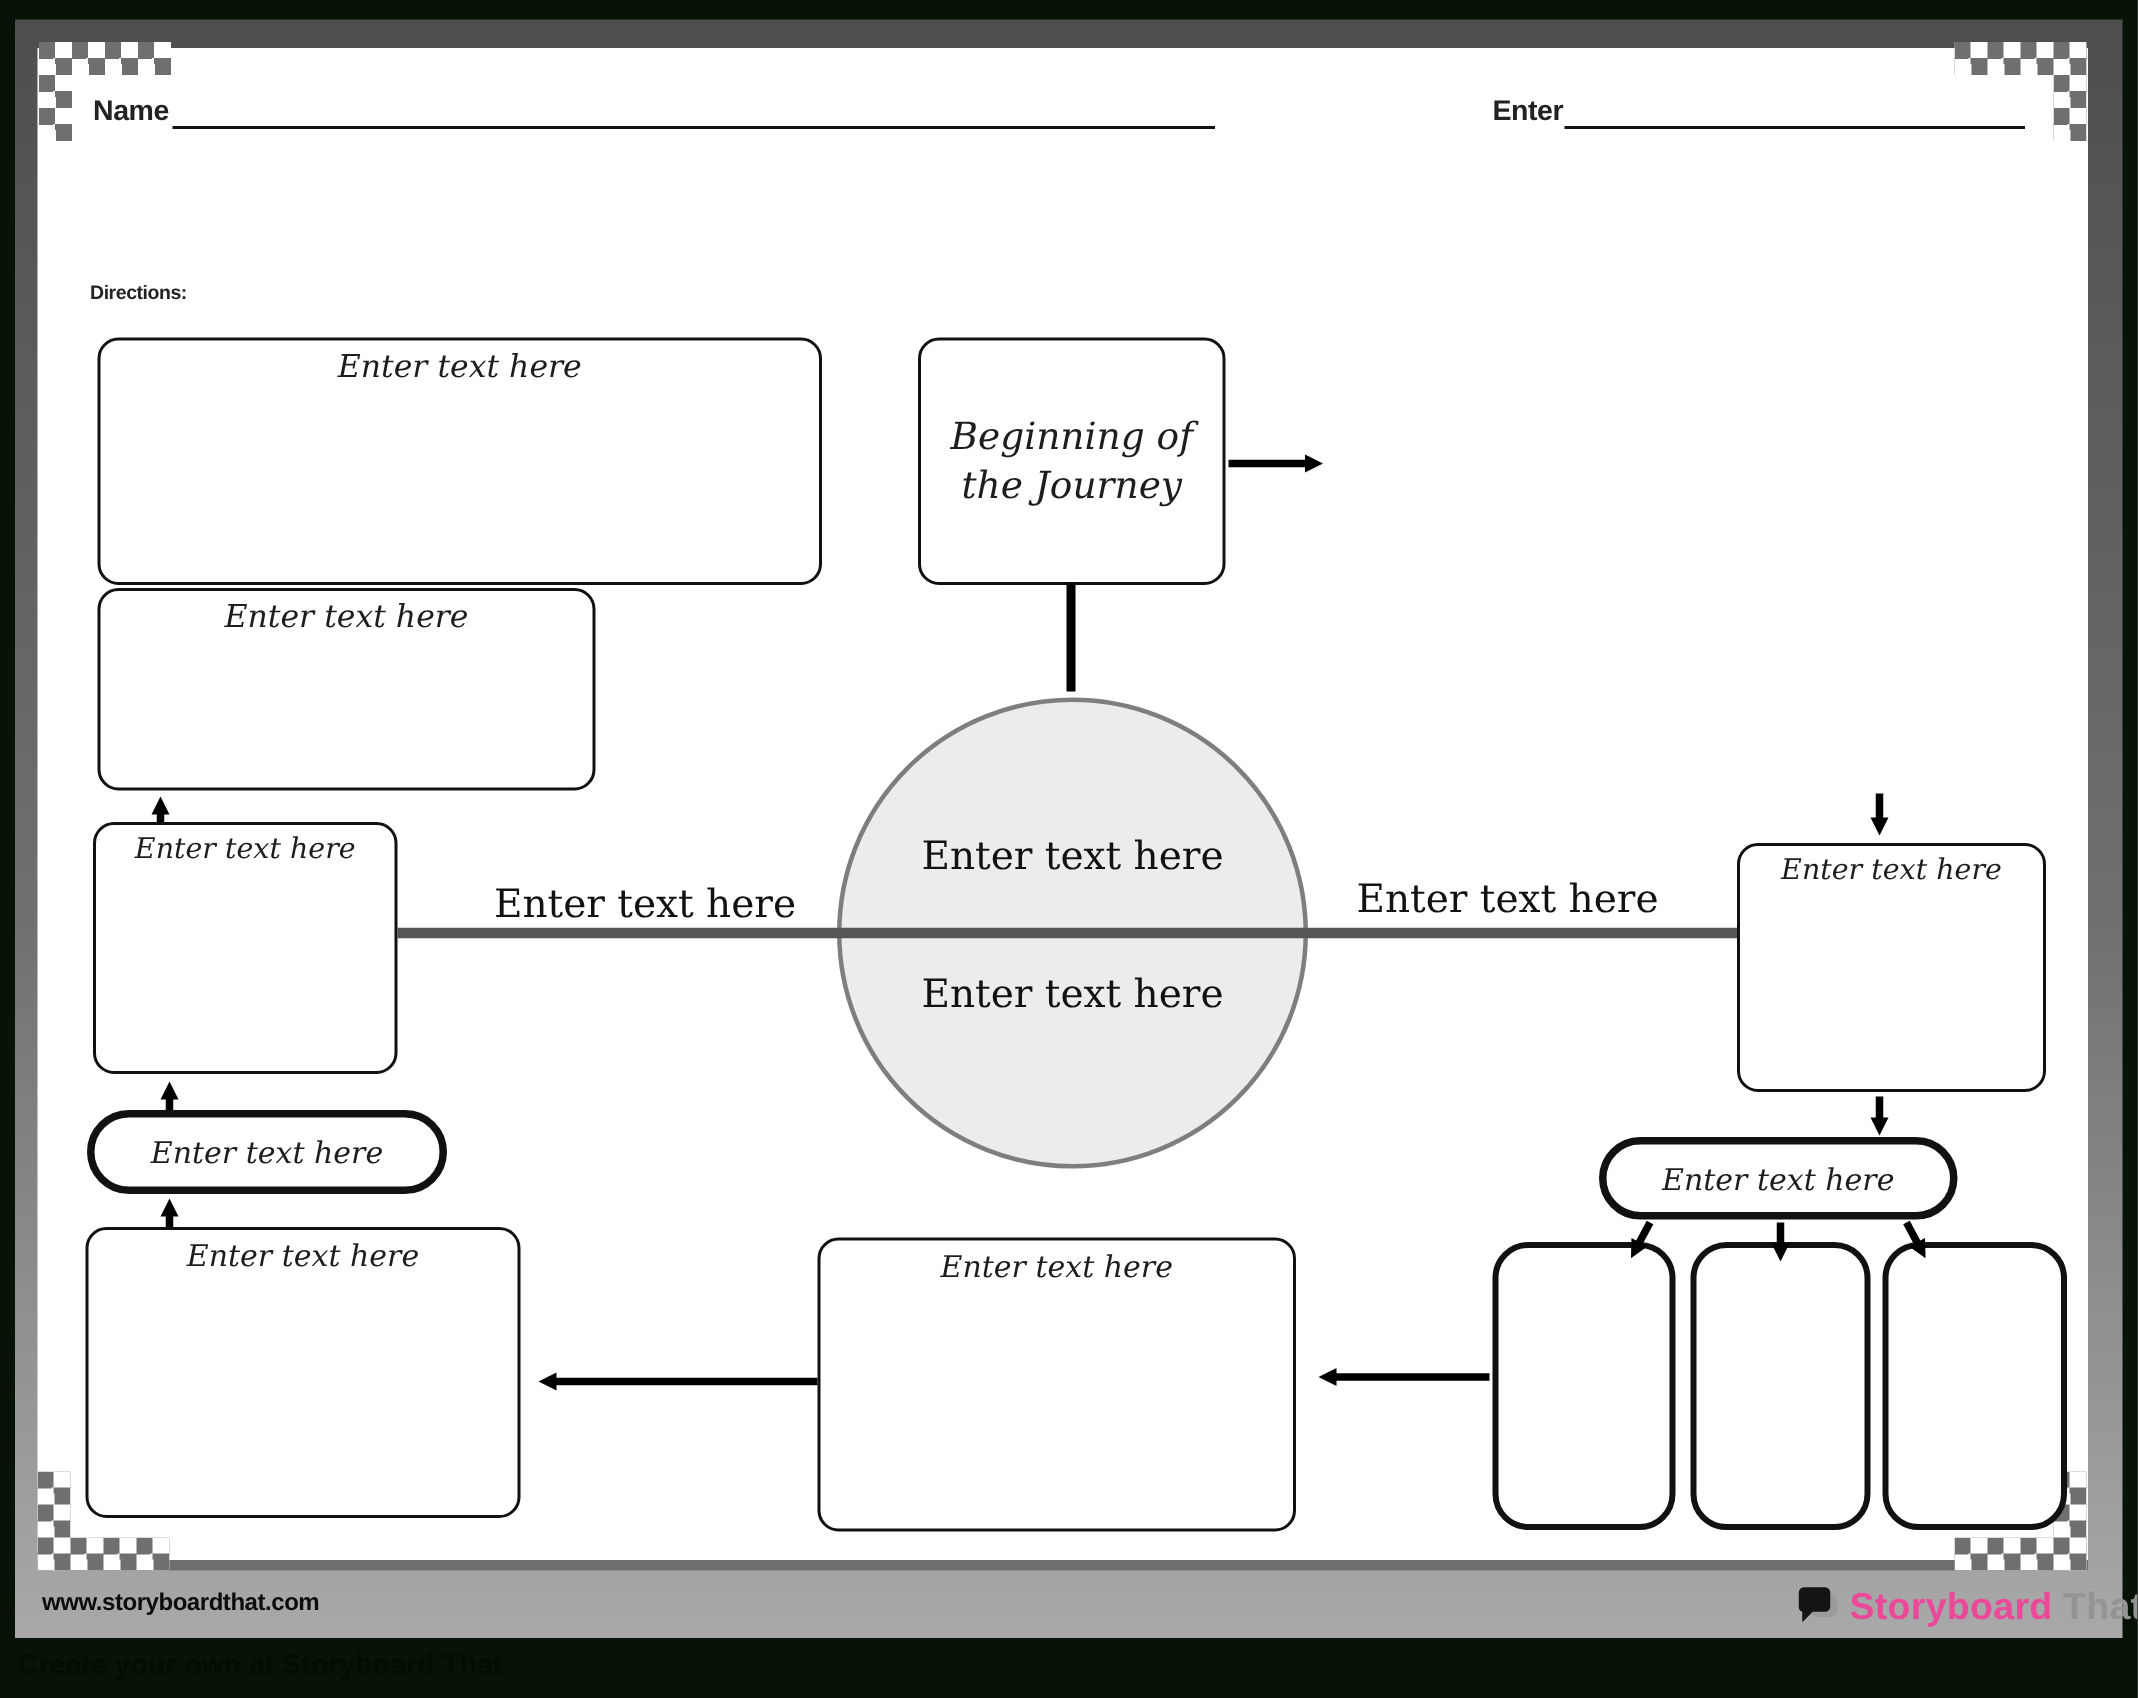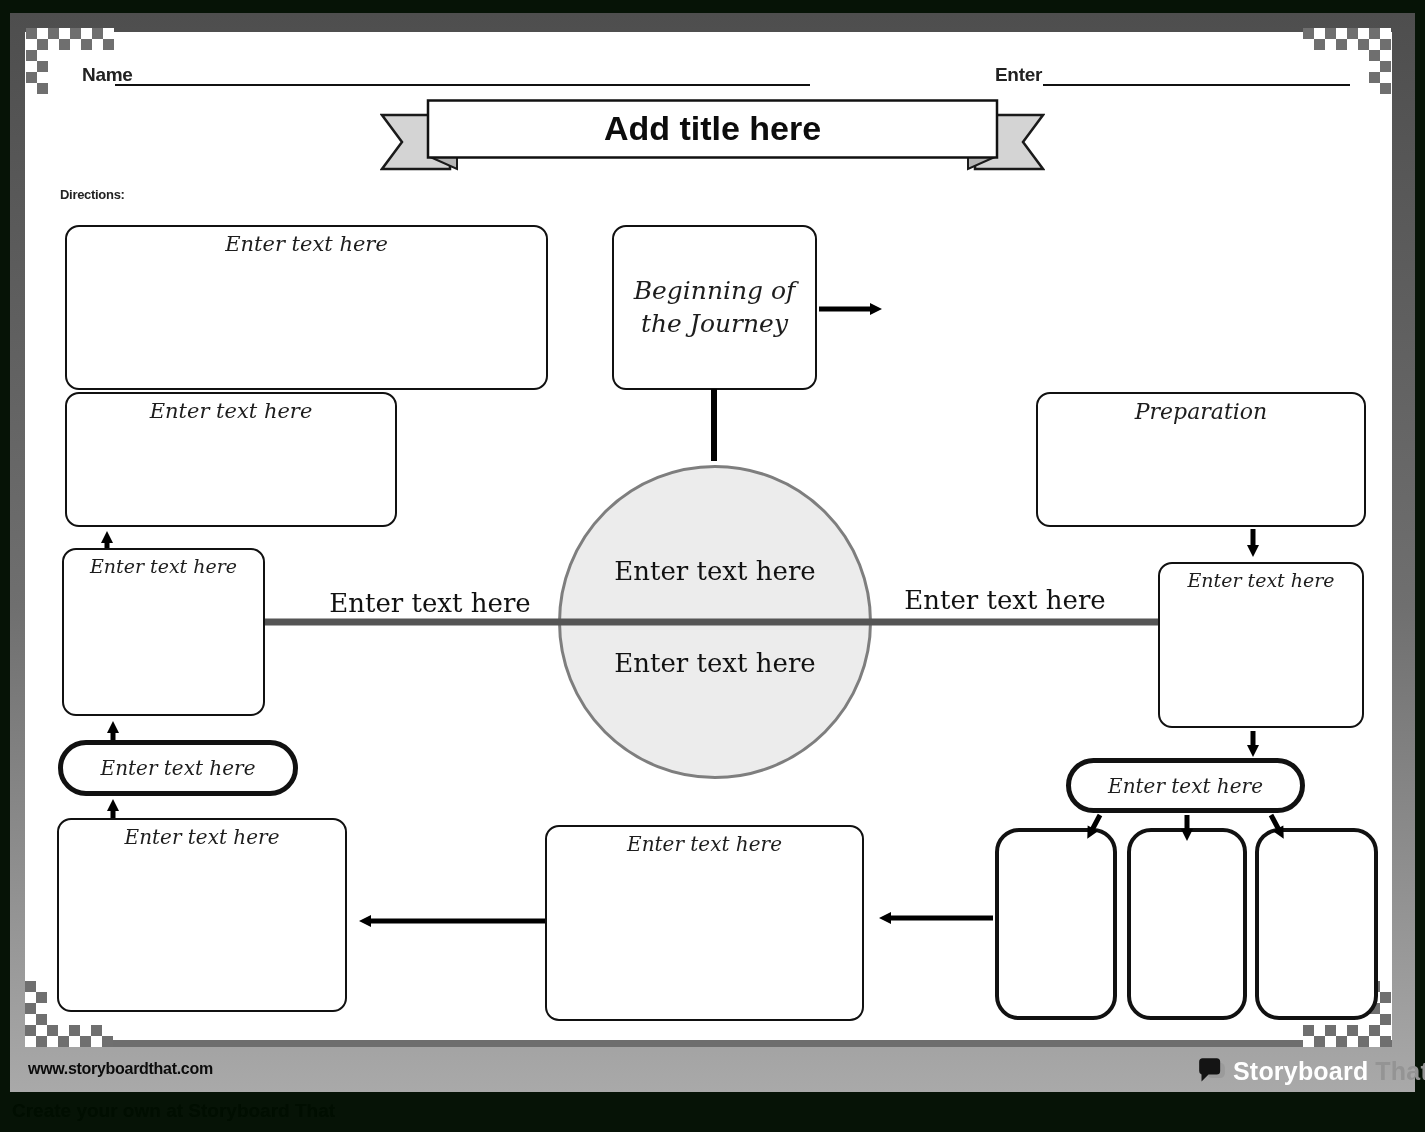--- a/index.html
+++ b/index.html
@@ -27,21 +27,21 @@
   .circle{position:absolute;left:558px;top:465px;width:314px;height:314px;border-radius:50%;
           background:#ececec;border:3px solid #7e7e7e;box-sizing:border-box;}
   .serif{font-family:"DejaVu Serif",serif;color:#111;}
   .circle-text{position:absolute;left:558px;width:314px;text-align:center;font-size:26px;}
   .line-label{position:absolute;width:260px;text-align:center;font-size:26px;}
   .connector-svg{position:absolute;left:0;top:0;width:1425px;height:1132px;pointer-events:none;}
   .beginning-box{display:flex;align-items:center;justify-content:flex-end;text-align:center;
                  font-size:25px;line-height:1.3;padding:0 18px;}
   .footer-site{position:absolute;left:28px;top:1060px;font-weight:700;font-size:16px;color:#0c0c0c;letter-spacing:-0.3px;}
   .brand{position:absolute;left:1198px;top:1054px;height:34px;display:flex;align-items:center;gap:7px;}
-  .brand-primary{font-size:25px;font-weight:700;color:#ffffff;letter-spacing:0.2px;}
+  .brand-primary{font-size:25px;font-weight:700;color:#ec4899;letter-spacing:0.2px;}
   .brand-secondary{font-size:25px;font-weight:700;color:#949494;letter-spacing:0.2px;}
   .tagline{position:absolute;left:12px;top:1100px;font-size:19px;font-weight:700;color:#010e01;}
 </style>
 </head>
 <body>
 
 <div class="stage">
 
   <div class="frame"></div>
   <div class="page"></div>
@@ -49,54 +49,41 @@
 
   <div class="checker" style="left:26px;top:28px;width:88px;height:22px;"></div>
   <div class="checker" style="left:26px;top:28px;width:22px;height:66px;"></div>
   <div class="checker" style="left:1303px;top:28px;width:88px;height:22px;"></div>
   <div class="checker" style="left:1369px;top:28px;width:22px;height:66px;"></div>
   <div class="checker" style="left:25px;top:1025px;width:88px;height:22px;"></div>
   <div class="checker" style="left:25px;top:981px;width:22px;height:66px;"></div>
   <div class="checker" style="left:1303px;top:1025px;width:88px;height:22px;"></div>
   <div class="checker" style="left:1369px;top:981px;width:22px;height:66px;"></div>
 
-  <span class="lbl" style="left:62px;top:64px;margin-left:20px;">Name</span>
+  <span class="lbl" style="left:62px;top:64px;">Name</span>
   <div class="fieldline" style="left:115px;top:58px;width:695px;height:26px;"></div>
   <span class="lbl" style="left:995px;top:64px;">Enter</span>
   <div class="fieldline" style="left:1043px;top:58px;width:307px;height:26px;"></div>
 
-  <div class="banner">
-    <svg width="665" height="72" viewBox="0 0 665 72">
-      <path d="M2,16 L70,16 L70,70 L2,70 L22,43 Z" fill="#d4d4d4" stroke="#1a1a1a" stroke-width="2.5"></path>
-      <path d="M663,16 L595,16 L595,70 L663,70 L643,43 Z" fill="#d4d4d4" stroke="#1a1a1a" stroke-width="2.5"></path>
-      <path d="M48,57 L77,57 L77,70 Z" fill="#b5b5b5" stroke="#1a1a1a" stroke-width="2"></path>
-      <path d="M617,57 L588,57 L588,70 Z" fill="#b5b5b5" stroke="#1a1a1a" stroke-width="2"></path>
-      <rect x="48" y="1.5" width="569" height="57" fill="#ffffff" stroke="#111111" stroke-width="2.5"></rect>
-    </svg>
-    <div class="banner-title">Add title here</div>
-  </div>
 
   <span class="directions" style="left:60px;top:187px;">Directions:</span>
 
   <div class="circle"></div>
   <div class="circle-text script" style="top:556px;">Enter text here</div>
   <div class="circle-text script" style="top:648px;">Enter text here</div>
   <style>.circle-text{font-family:"DejaVu Serif",serif;font-style:normal;color:#111;}</style>
 
   <div class="box" style="left:65px;top:225px;width:483px;height:165px;">
     <span class="box-label script">Enter text here</span>
   </div>
   <div class="box" style="left:65px;top:392px;width:332px;height:135px;">
     <span class="box-label script">Enter text here</span>
   </div>
   <div class="box beginning-box script" style="left:612px;top:225px;width:205px;height:165px;">
     <span>Beginning of the Journey</span>
-  </div>
-  <div class="box" style="left:1036px;top:392px;width:330px;height:135px;">
-    <span class="box-label script" style="font-size:22px;">Preparation</span>
   </div>
   <div class="box" style="left:62px;top:548px;width:203px;height:168px;">
     <span class="box-label script" style="font-size:19px;">Enter text here</span>
   </div>
   <div class="box" style="left:1158px;top:562px;width:206px;height:166px;">
     <span class="box-label script" style="font-size:19px;">Enter text here</span>
   </div>
   <div class="pill" style="left:58px;top:740px;width:240px;height:56px;">
     <span class="script" style="font-size:20px;">Enter text here</span>
   </div>

